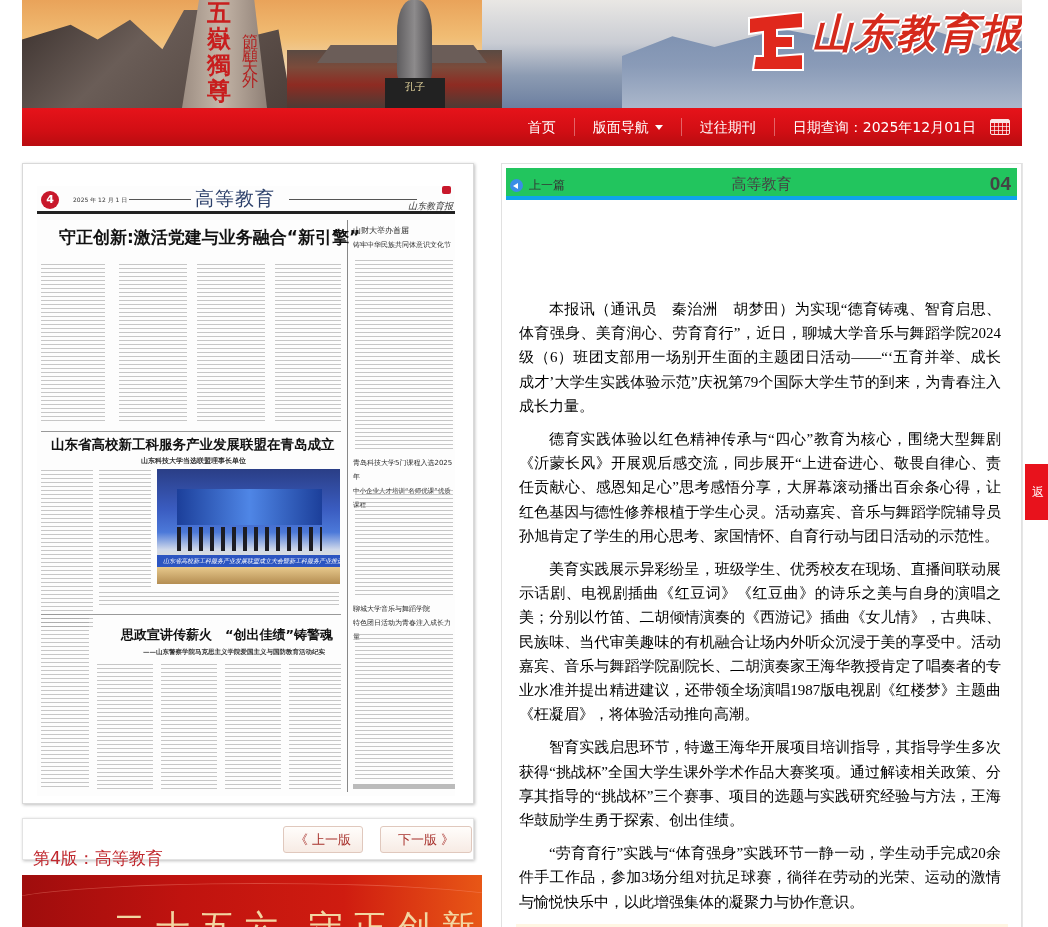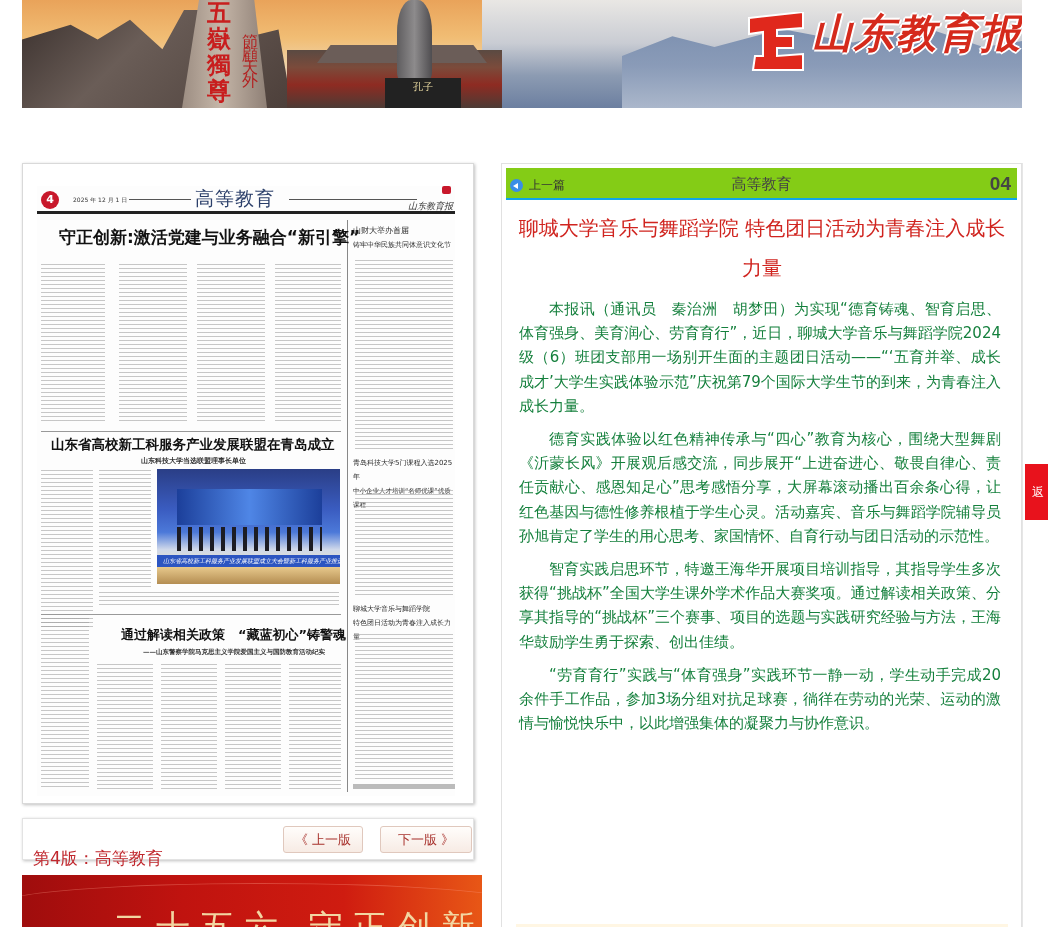--- a/index.html
+++ b/index.html
@@ -20,21 +20,21 @@
   .banner .stone { position: absolute; left: 160px; top: 0; width: 85px; height: 108px;
     background: linear-gradient(90deg, #9c8d82 0%, #c5b6a8 45%, #8f8076 100%);
     clip-path: polygon(20% 0%, 85% 0%, 100% 100%, 0% 100%); }
   .banner .stone-text { position: absolute; left: 182px; top: 0; width: 30px; color: #c81e1e; font-family: "DejaVu Serif", serif; font-size: 24px; font-weight: bold; line-height: 26px; text-align: center; }
   .banner .stone-sub { position: absolute; left: 220px; top: 35px; width: 14px; color: #b32020; font-family: "DejaVu Serif", serif; font-size: 16px; line-height: 13px; }
   .banner .temple { position: absolute; left: 265px; top: 50px; width: 215px; height: 58px;
     background: linear-gradient(180deg, #5a4a42 0%, #7b4b3b 30%, #8e2b22 60%, #4c3b35 100%); }
   .banner .temple-roof { position: absolute; left: 295px; top: 45px; width: 170px; height: 18px; background: #6b5d58;
     clip-path: polygon(8% 0%, 92% 0%, 100% 100%, 0% 100%); }
   .banner .statue { position: absolute; left: 375px; top: 0; width: 35px; height: 80px; background: linear-gradient(90deg, #5f5d5f, #8d8b8c, #4f4d50); border-radius: 40% 40% 10% 10%; }
-  .banner .pedestal { position: absolute; left: 363px; top: 78px; width: 76px; height: 30px; background: #222; color: #e8d9a0; font-size: 10px; text-align: center; line-height: 14px; padding-top: 2px; }
+  .banner .pedestal { position: absolute; left: 363px; top: 78px; width: 60px; height: 30px; background: #222; color: #e8d9a0; font-size: 10px; text-align: center; line-height: 14px; padding-top: 2px; }
   .banner .logo-mark { position: absolute; left: 725px; top: 12px; width: 58px; height: 60px; }
   .banner .logo-text { position: absolute; left: 790px; top: 6px; font-family: "DejaVu Serif", serif; font-style: italic; font-weight: bold; font-size: 40px; color: #d52a1c; letter-spacing: 2px;
     text-shadow: 2px 0 #fff, -2px 0 #fff, 0 2px #fff, 0 -2px #fff, 1px 1px #fff, -1px -1px #fff; }
 
   
   .navbar { position: absolute; left: 22px; top: 108px; width: 1000px; height: 38px;
     background: linear-gradient(180deg, #e6131a 0%, #d10e14 60%, #b90c10 100%); display: flex; align-items: center; justify-content: flex-end; padding-right: 12px; }
   .nav-item { color: #fff; font-size: 14px; padding: 0 18px; height: 18px; line-height: 18px; position: relative; cursor: pointer; display: flex; align-items: center; }
   .nav-sep { width: 1px; height: 18px; background: rgba(255,255,255,.35); }
   .caret { display: inline-block; width: 0; height: 0; border-left: 4px solid transparent; border-right: 4px solid transparent; border-top: 5px solid #fff; margin-left: 6px; }
@@ -75,29 +75,29 @@
   .pager-btn { position: absolute; top: 7px; height: 27px; border: 1px solid #e0c8bd; border-radius: 3px; background: linear-gradient(180deg, #fffdfb 0%, #f7ebe4 100%); color: #a8322d; font-size: 13px; line-height: 25px; text-align: center; cursor: pointer; }
 
   
   .promo { position: absolute; left: 22px; top: 875px; width: 460px; height: 52px; overflow: hidden;
     background: linear-gradient(90deg, #9f0d0d 0%, #c0130f 35%, #cf1c10 70%, #e85716 100%); }
   .promo::before { content: ""; position: absolute; left: -20px; top: 8px; width: 520px; height: 40px; border-top: 1px solid rgba(255,160,140,.35); border-radius: 50%; }
   .promo-text { position: absolute; left: 90px; top: 30px; font-family: "DejaVu Serif", serif; font-size: 34px; color: #f2d6a2; letter-spacing: 10px; white-space: nowrap; }
 
   
   .article { position: absolute; left: 501px; top: 163px; width: 521px; height: 764px; background: #fff; border: 1px solid #e1e1e1; border-bottom: none; overflow: hidden; }
-  .art-toolbar { position: absolute; left: 4px; top: 4px; width: 511px; height: 32px; background: #84cc16; border-bottom: 2px solid #0ea5e9; }
+  .art-toolbar { position: absolute; left: 4px; top: 4px; width: 511px; height: 32px; background: #22c55e; border-bottom: 4px solid #0ea5e9; }
   .prev-link { position: absolute; left: 4px; top: 9px; display: flex; align-items: center; font-size: 12px; color: #333; cursor: pointer; }
   .prev-icon { width: 13px; height: 13px; border-radius: 50%; background: #3a8ee6; position: relative; margin-right: 6px; }
   .prev-icon::after { content: ""; position: absolute; left: 3px; top: 3.5px; width: 0; height: 0; border-top: 3px solid transparent; border-bottom: 3px solid transparent; border-right: 5px solid #fff; }
   .art-section { position: absolute; left: 0; width: 511px; top: 7px; text-align: center; font-size: 15px; color: #444; }
   .art-pagenum { position: absolute; right: 6px; top: 5px; font-size: 19px; font-weight: bold; color: #444; font-family: "Liberation Sans", sans-serif; }
   .art-title { position: absolute; left: 14px; top: 44px; width: 492px; text-align: center; font-size: 20px; color: #d0241f; line-height: 40px; }
   .art-body { position: absolute; left: 17px; top: 133px; width: 482px; }
-  .art-body p { font-size: 15px; line-height: 24.2px; color: #15803d; text-indent: 2em; margin-bottom: 9px; text-align: justify; }
+  .art-body p { font-size: 15px; line-height: 24.2px; color: #000000; text-indent: 2em; margin-bottom: 9px; text-align: justify; font-family: Liberation Serif, serif; }
   .art-bottom-strip { position: absolute; left: 14px; top: 760px; width: 492px; height: 6px; background: #fff6e3; }
 
   
   .side-tab { position: absolute; left: 1025px; top: 464px; width: 23px; height: 56px; background: #e8121c; cursor: pointer; }
   .side-tab span { position: absolute; left: 7px; top: 20px; color: #fff; font-size: 12px; }
   .side-vline { position: absolute; left: 1022px; top: 163px; width: 1px; height: 764px; background: #e6e6e6; }
 </style>
 </head>
 <body>
 
@@ -113,20 +113,40 @@
     <div class="temple"></div>
     <div class="temple-roof"></div>
     <div class="statue"></div>
     <div class="pedestal">孔子</div>
     <svg class="logo-mark" viewBox="0 0 58 60">
       <path d="M2 6 L56 0 L56 16 L30 18 L30 24 L46 24 L46 36 L30 36 L30 44 L56 42 L56 58 L6 58 L8 44 L16 44 L16 20 L2 22 Z" fill="#e0281c" stroke="#fff" stroke-width="2"></path>
     </svg>
     <div class="logo-text">山东教育报</div>
   </div>
 
+  <div class="navbar">
+    <div class="nav-item">
+        <span>首页</span>
+      </div>
+    <div class="nav-sep"></div>
+    <div class="nav-item">
+        <span>版面导航</span>
+        <span class="caret"></span>
+      </div>
+    <div class="nav-sep"></div>
+    <div class="nav-item">
+        <span>过往期刊</span>
+      </div>
+    <div class="nav-sep"></div>
+    <div class="nav-item" style="padding-right:0;">
+      <span>日期查询：</span>
+      <span>2025年12月01日</span>
+      <span class="cal-icon"></span>
+    </div>
+  </div>
 
   <div class="paper-frame">
     <div class="paper">
       <div class="pp-head">
         <div class="pp-num">4</div>
         <div class="pp-date">2025 年 12 月 1 日</div>
         <div class="pp-rule" style="left:92px;width:62px;"></div>
         <div class="pp-title">高等教育</div>
         <div class="pp-rule" style="left:252px;width:128px;"></div>
         <div class="pp-logo-mark"></div>
@@ -149,21 +169,21 @@
       <div class="pp-photo">
         <div class="screen"></div>
         <div class="people"></div>
         <div class="banner-strip">山东省高校新工科服务产业发展联盟成立大会暨新工科服务产业推进</div>
         <div class="ground"></div>
       </div>
       <div class="txt" style="left:62px;top:406px;width:240px;height:16px;"></div>
       <div class="pp-hrule" style="left:4px;top:428px;width:300px;"></div>
 
       <div class="txt" style="left:4px;top:432px;width:48px;height:172px;"></div>
-      <div class="pp-h1" style="left:84px;top:440px;font-size:13px;">通过解读相关政策　“藏蓝初心”铸警魂</div>
+      <div class="pp-h1" style="left:84px;top:440px;font-size:13px;">思政宣讲传薪火　“创出佳绩”铸警魂</div>
       <div class="pp-sub" style="left:98px;top:462px;font-size:6.5px;font-weight:bold;margin-left:8px;">——山东警察学院马克思主义学院爱国主义与国防教育活动纪实</div>
       <div class="txt" style="left:60px;top:478px;width:56px;height:126px;"></div>
       <div class="txt" style="left:124px;top:478px;width:56px;height:126px;"></div>
       <div class="txt" style="left:188px;top:478px;width:56px;height:126px;"></div>
       <div class="txt" style="left:252px;top:478px;width:52px;height:126px;"></div>
 
       <div class="pp-side" style="top:38px;">
         <div>山财大举办首届</div>
         <div style="font-size:7px;">铸牢中华民族共同体意识文化节</div>
       </div>
@@ -194,24 +214,24 @@
 
   <div class="article">
     <div class="art-toolbar">
       <div class="prev-link">
         <span class="prev-icon"></span>
         <span>上一篇</span>
       </div>
       <div class="art-section">高等教育</div>
       <div class="art-pagenum">04</div>
     </div>
-    <div class="art-title">聊城大学音乐与舞蹈学院 特色团日活动为青春注入成长力量</div>
     <div class="art-body">
       <p>本报讯（通讯员　秦治洲　胡梦田）为实现“德育铸魂、智育启思、体育强身、美育润心、劳育育行”，近日，聊城大学音乐与舞蹈学院2024级（6）班团支部用一场别开生面的主题团日活动——“‘五育并举、成长成才’大学生实践体验示范”庆祝第79个国际大学生节的到来，为青春注入成长力量。</p>
       <p>德育实践体验以红色精神传承与“四心”教育为核心，围绕大型舞剧《沂蒙长风》开展观后感交流，同步展开“上进奋进心、敬畏自律心、责任贡献心、感恩知足心”思考感悟分享，大屏幕滚动播出百余条心得，让红色基因与德性修养根植于学生心灵。活动嘉宾、音乐与舞蹈学院辅导员孙旭肯定了学生的用心思考、家国情怀、自育行动与团日活动的示范性。</p>
+      <p>美育实践展示异彩纷呈，班级学生、优秀校友在现场、直播间联动展示话剧、电视剧插曲《红豆词》《红豆曲》的诗乐之美与自身的演唱之美；分别以竹笛、二胡倾情演奏的《西游记》插曲《女儿情》，古典味、民族味、当代审美趣味的有机融合让场内外听众沉浸于美的享受中。活动嘉宾、音乐与舞蹈学院副院长、二胡演奏家王海华教授肯定了唱奏者的专业水准并提出精进建议，还带领全场演唱1987版电视剧《红楼梦》主题曲《枉凝眉》，将体验活动推向高潮。</p>
       <p>智育实践启思环节，特邀王海华开展项目培训指导，其指导学生多次获得“挑战杯”全国大学生课外学术作品大赛奖项。通过解读相关政策、分享其指导的“挑战杯”三个赛事、项目的选题与实践研究经验与方法，王海华鼓励学生勇于探索、创出佳绩。</p>
       <p>“劳育育行”实践与“体育强身”实践环节一静一动，学生动手完成20余件手工作品，参加3场分组对抗足球赛，徜徉在劳动的光荣、运动的激情与愉悦快乐中，以此增强集体的凝聚力与协作意识。</p>
     </div>
     <div class="art-bottom-strip"></div>
   </div>
 
   <div class="side-vline"></div>
   <div class="side-tab">
       <span>返</span>
     </div>

